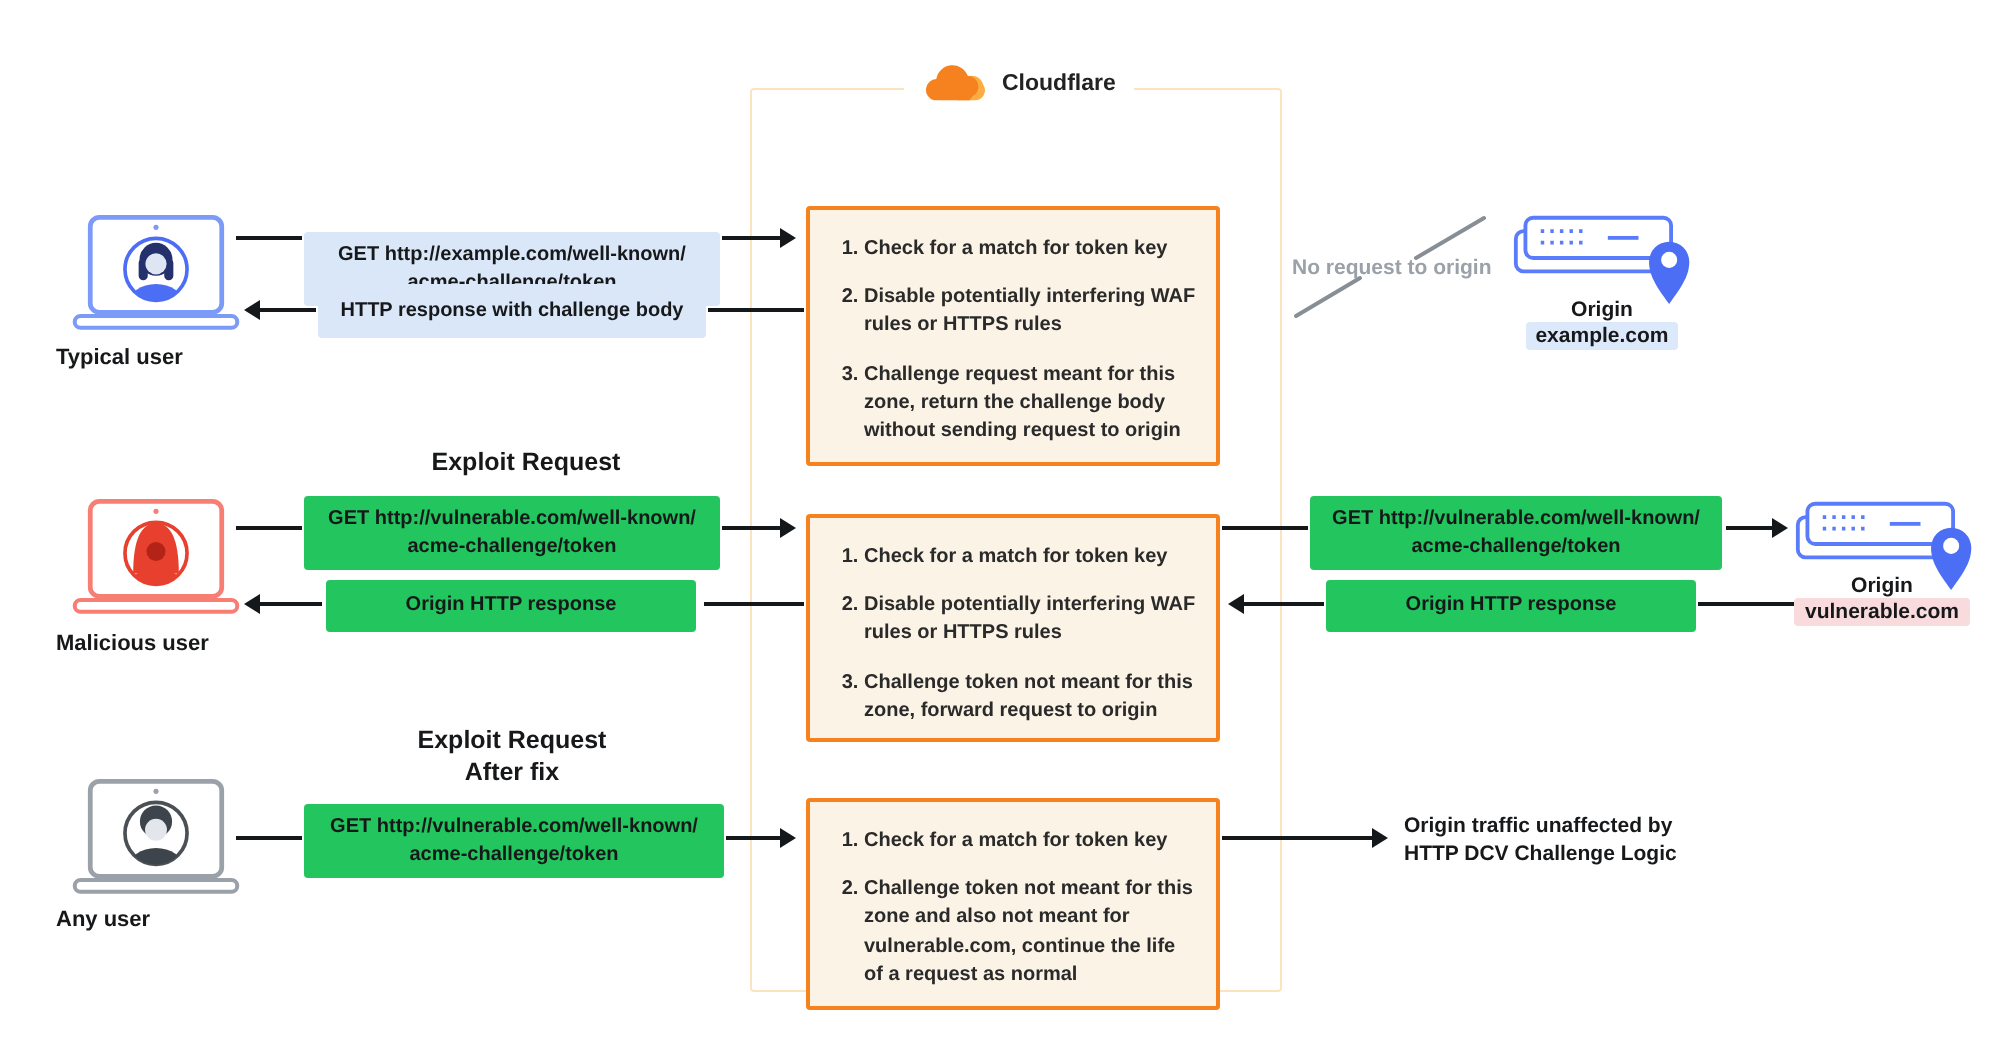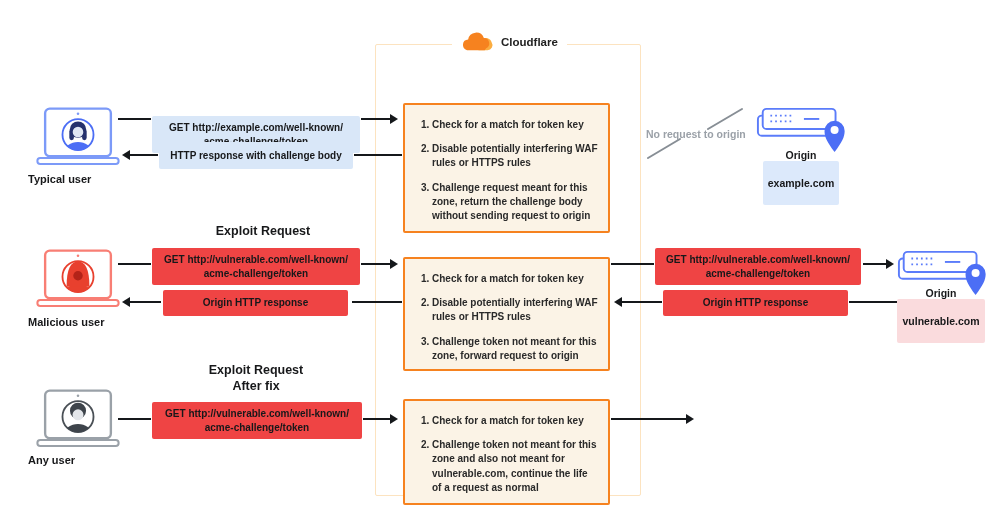--- a/index.html
+++ b/index.html
@@ -18,28 +18,28 @@
   .obox{position:absolute;left:403px;width:207px;border:2px solid #F6821F;background:#FBF3E6;
         border-radius:2px;box-sizing:border-box;margin-top:33px;}
   .obox ol{margin:0;padding:13px 9px 6px 27px;font-size:10px;font-weight:bold;color:#2A2A2A;}
   .obox li{margin-bottom:10px;line-height:1.42;}
 
   
   .msg{position:absolute;display:flex;align-items:center;justify-content:center;text-align:center;
        font-weight:bold;font-size:10px;line-height:1.35;white-space:pre-line;border-radius:2px;
        color:#17181A;box-sizing:border-box;padding:2px 6px;}
   .msg.blue{background:#D9E7F8;}
-  .msg.pink{background:#ef4444;}
+  .msg.pink{background:#22c55e;}
 
   .heading{position:absolute;text-align:center;font-weight:bold;font-size:12.5px;line-height:1.25;
            white-space:pre-line;color:#17181A;}
   .user-label{position:absolute;text-align:left;font-weight:bold;font-size:11px;color:#17181A;}
   .origin-label{position:absolute;text-align:center;font-weight:bold;font-size:10.5px;color:#17181A;}
   .origin-domain{position:absolute;text-align:center;font-weight:bold;font-size:10.5px;}
-  .origin-domain span{display:inline-block;padding:16px 5px;border-radius:2px;}
+  .origin-domain span{display:inline-block;padding:1px 5px;border-radius:2px;}
   .hl-blue{background:#DCE9FB;}
   .hl-pink{background:#FADBDD;}
   .muted{position:absolute;font-weight:bold;font-size:10.5px;color:#9BA1A8;white-space:nowrap;}
   .outcome{position:absolute;font-weight:bold;font-size:10.5px;line-height:1.35;white-space:pre-line;color:#17181A;}
 
   
   .arrow{position:absolute;height:2px;background:#15181B;}
   .arrow.head-r::after{content:"";position:absolute;right:-7px;top:-4px;width:0;height:0;
       border-top:5px solid transparent;border-bottom:5px solid transparent;border-left:8px solid #15181B;}
   .arrow.head-l::before{content:"";position:absolute;left:-7px;top:-4px;width:0;height:0;
@@ -204,14 +204,16 @@
   <div class="arrow head-r" style="left:363px;top:418px;width:28px"></div>
 
   <div class="obox" style="top:366px;height:106px">
     <ol>
       <li>Check for a match for token key</li>
       <li>Challenge token not meant for this zone and also not meant for vulnerable.com, continue the life of a request as normal</li>
     </ol>
   </div>
 
   <div class="arrow head-r" style="left:611px;top:418px;width:76px"></div>
+  <div class="outcome" style="left:702px;top:406px;width:170px">Origin traffic unaffected by
+HTTP DCV Challenge Logic</div>
 
 </div>
 
 </body></html>

